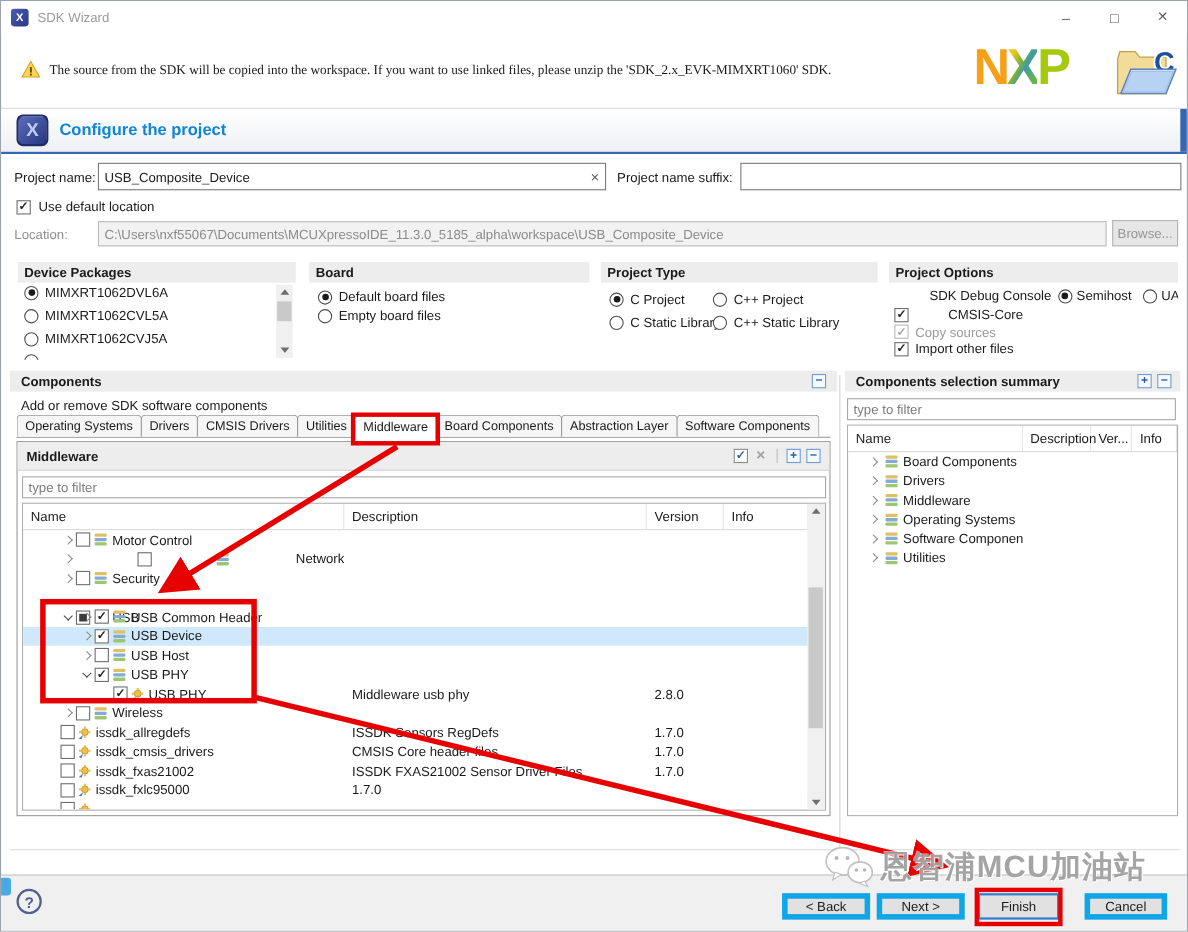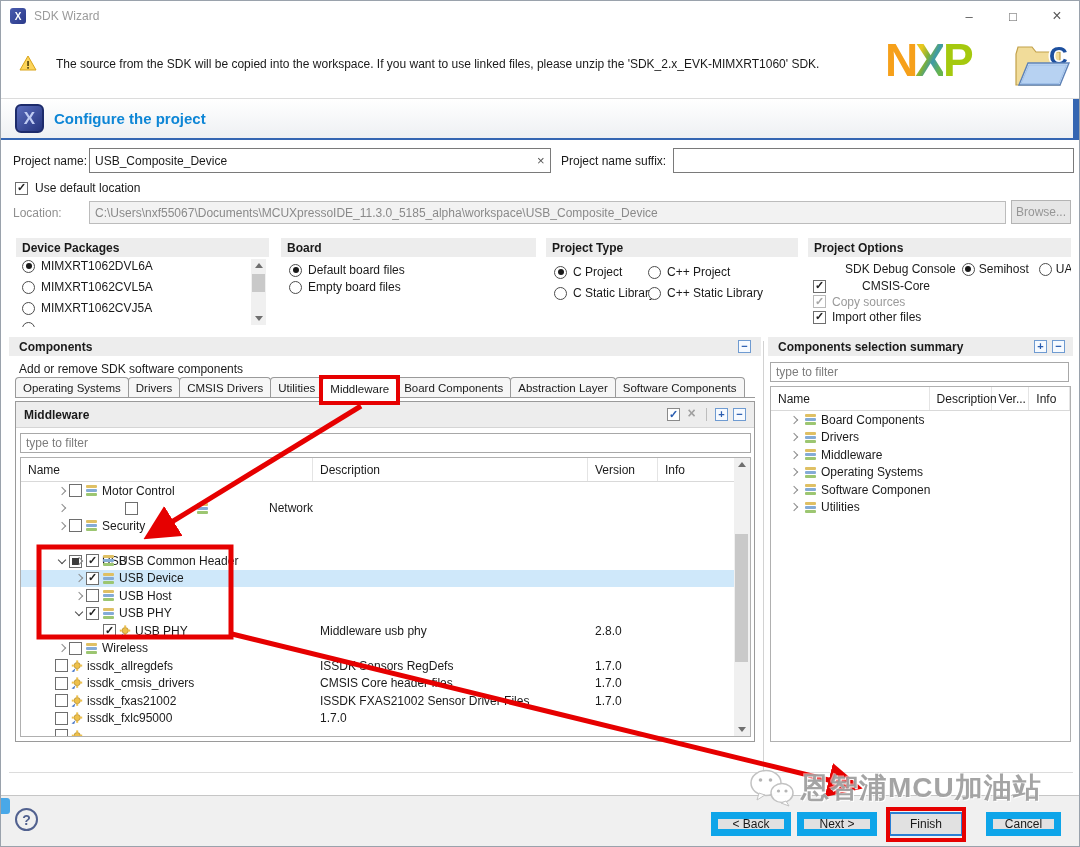--- a/index.html
+++ b/index.html
@@ -8,21 +8,21 @@
   #win { position:relative; width:1080px; height:847px; background:#ffffff; border:1px solid #9aa2ac; overflow:hidden; }
 
   
   .titlebar { position:absolute; left:0; top:0; width:100%; height:30px; background:#fff; display:flex; align-items:center; }
   .app-icon { width:16px; height:16px; margin-left:9px; border-radius:3px; background:linear-gradient(135deg,#4a5cae,#2b3a8a); color:#fff; font-weight:bold; font-size:10px; display:flex; align-items:center; justify-content:center; }
   .title-text { margin-left:8px; color:#9b9b9b; font-size:12px; }
   .win-controls { position:absolute; right:0; top:0; height:30px; display:flex; }
   .win-btn { width:44px; height:30px; display:flex; align-items:center; justify-content:center; color:#5a5a5a; font-size:13px; }
 
   
-  .notice { position:absolute; left:18px; top:54px; display:flex; align-items:flex-end; gap:19px; }
+  .notice { position:absolute; left:18px; top:54px; display:flex; align-items:center; gap:8px;font-family:Liberation Serif, serif; }
   .notice-text { color:#1a1a1a; }
 
   
   .nxp { position:absolute; left:884px; top:34px; font-weight:900; font-size:46px; letter-spacing:-3px; line-height:1.1; }
   .nxp .n { color:#f6a01a; }
   .nxp .x { background:linear-gradient(115deg,#e8c81e 25%,#7ab03c 45%,#3e9aa8 58%,#66b44e 80%); -webkit-background-clip:text; background-clip:text; color:transparent; }
   .nxp .p { color:#a5c90e; }
   .folder-ic { position:absolute; left:1008px; top:38px; }
 
   
@@ -95,21 +95,21 @@
   .ic-layers b:nth-child(1){ background:#dfc064; }
   .ic-layers b:nth-child(2){ background:#84abd6; }
   .ic-layers b:nth-child(3){ background:#9cc671; }
   .ic-plug { width:12px; height:12px; flex:none; margin:0 4px 0 3px; }
   .c-desc, .c-ver, .c-info { padding-left:7px; white-space:nowrap; overflow:hidden; }
 
   
   .hline { position:absolute; height:1px; background:#dcdcdc; }
   .footer { position:absolute; left:0; top:794px; width:100%; height:53px; background:#f0f0f0; border-top:1px solid #c6c6c6; }
   .help-btn { position:absolute; left:14px; top:12px; width:23px; height:23px; border:2px solid #51618f; border-radius:50%; color:#51618f; font-weight:bold; font-size:14px; display:flex; align-items:center; justify-content:center; }
-  .btn { position:absolute; top:16px; height:24px; background:#e1e1e1; border:7px solid #0ea5e9; font-family:"Liberation Sans",sans-serif; font-size:12px; display:flex; align-items:center; justify-content:center; }
+  .btn { position:absolute; top:16px; height:24px; background:#e1e1e1; border:5px solid #0ea5e9; font-family:"Liberation Sans",sans-serif; font-size:12px; display:flex; align-items:center; justify-content:center; }
   .btn.default { border:2px solid #2a7fd4; }
   .red-btn-box { position:absolute; inset:-7px -5px -8px -5px; border:4px solid #e60000; pointer-events:none; }
 
   
   #annot { position:absolute; left:0; top:0; width:1080px; height:847px; pointer-events:none; z-index:69; }
   .watermark { position:absolute; left:748px; top:768px; display:flex; align-items:center; gap:6px; z-index:72; pointer-events:none; }
   .wm-text { font-size:28px; font-weight:bold; color:rgba(148,148,148,0.85); text-shadow:1px 1px 0 rgba(255,255,255,0.95), -1px -1px 0 rgba(255,255,255,0.55); letter-spacing:1px; }
   .wm-frag { position:absolute; left:-3px; top:797px; width:12px; height:16px; background:#49a8e8; border-radius:3px; z-index:72; }
 </style>
 </head>

